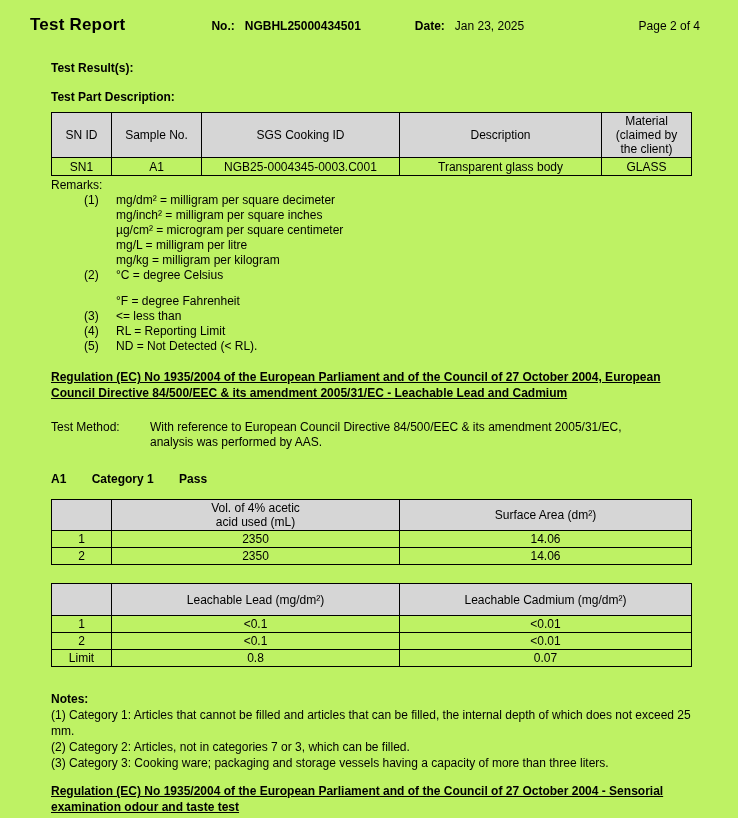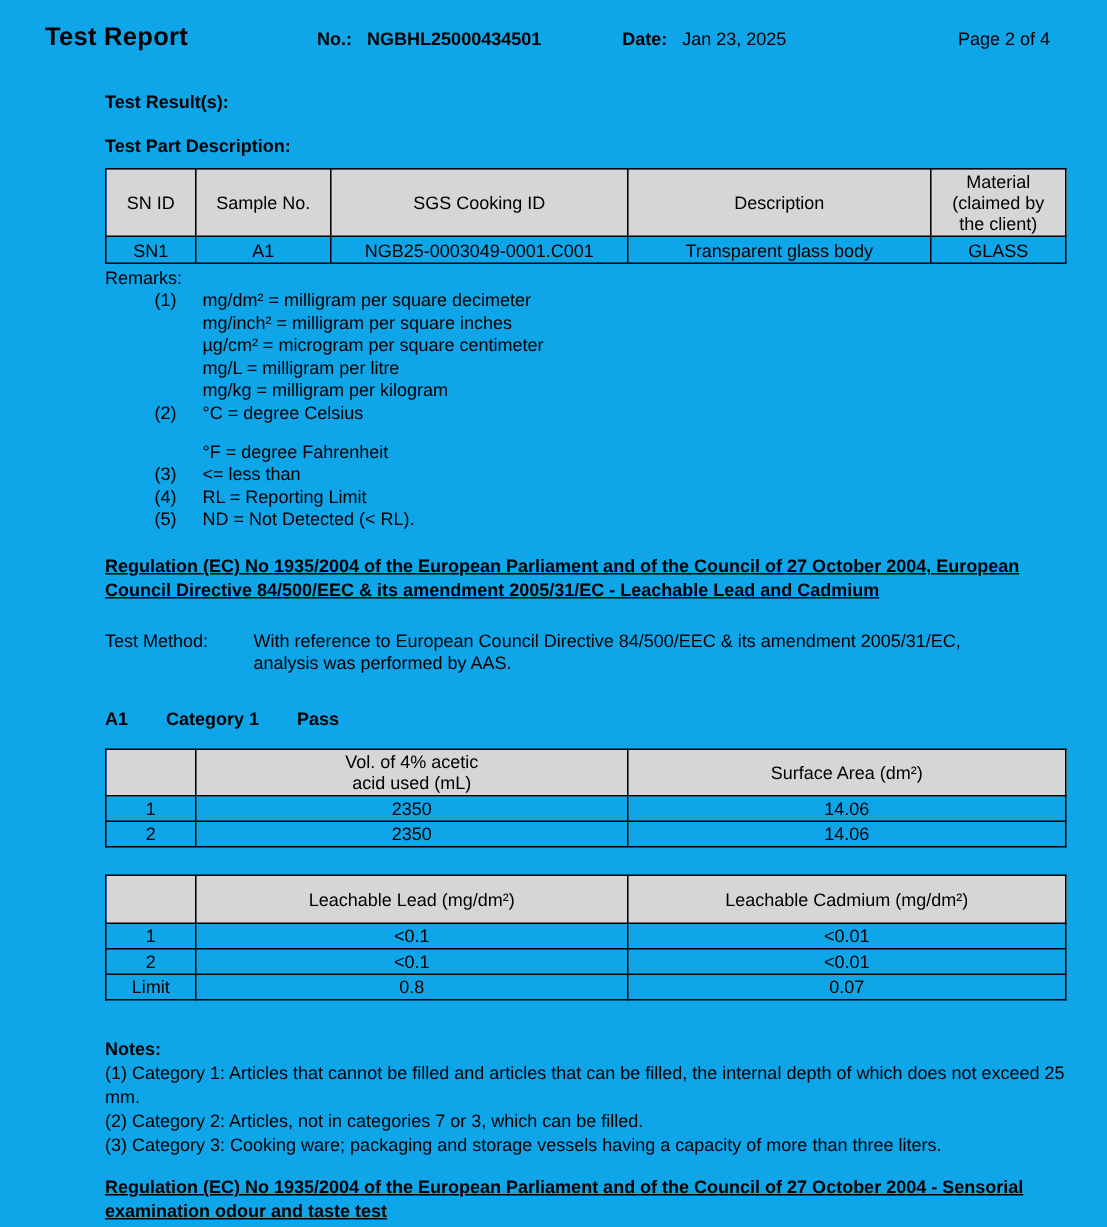--- a/index.html
+++ b/index.html
@@ -1,28 +1,28 @@
 <!DOCTYPE html>
 <html><head>
 <meta charset="utf-8">
 <style>
   * { box-sizing: border-box; margin: 0; padding: 0; }
   html, body { background: #ffffff; }
   body { font-family: "Liberation Sans", "DejaVu Sans", sans-serif; font-size: 12px; color: #000; }
-  .page { width: 738px; height: 818px; background: #0ea5e9; overflow: hidden; padding-top: 15px; }
+  .page { width: 738px; height: 818px; background: #bef264; overflow: hidden; padding-top: 15px; }
 
   .hdr { display: flex; align-items: baseline; padding-left: 30px; padding-right: 38px; }
   .t-title { font-size: 17px; font-weight: bold; letter-spacing: 0.2px; }
   .no-label { font-weight: bold; margin-left: 86px; }
   .no-val { margin-left: 10px; font-weight: bold; }
   .date-label { font-weight: bold; margin-left: 54px; }
   .date-val { margin-left: 10px; }
   .page-num { margin-left: auto; }
 
-  .content { padding-left: 70px; padding-right: 37px; }
+  .content { padding-left: 51px; padding-right: 37px; }
   .sec-label { font-weight: bold; line-height: 15px; }
   .mt-results { margin-top: 26px; }
   .mt-partdesc { margin-top: 14px; }
 
   table { border-collapse: collapse; table-layout: fixed; width: 640px; }
   th, td { border: 1px solid #000; text-align: center; vertical-align: middle; font-size: 12px; font-weight: normal; padding: 1px 2px; }
   th { background: #d6d6d6; white-space: pre-line; line-height: 14px; }
   .tbl-sample { margin-top: 7px; }
   .tbl-sample th { height: 42px; }
   .tbl-sample td { height: 18px; }
@@ -88,21 +88,21 @@
           <th>Description</th>
           <th>Material
 (claimed by
 the client)</th>
         </tr>
       </thead>
       <tbody>
         <tr>
           <td>SN1</td>
           <td>A1</td>
-          <td>NGB25-0003049-0001.C001</td>
+          <td>NGB25-0004345-0003.C001</td>
           <td>Transparent glass body</td>
           <td>GLASS</td>
         </tr>
       </tbody>
     </table>
 
     <div class="remarks-label">Remarks:</div>
 
     <div class="remark">
       <span class="rnum">(1)</span>

